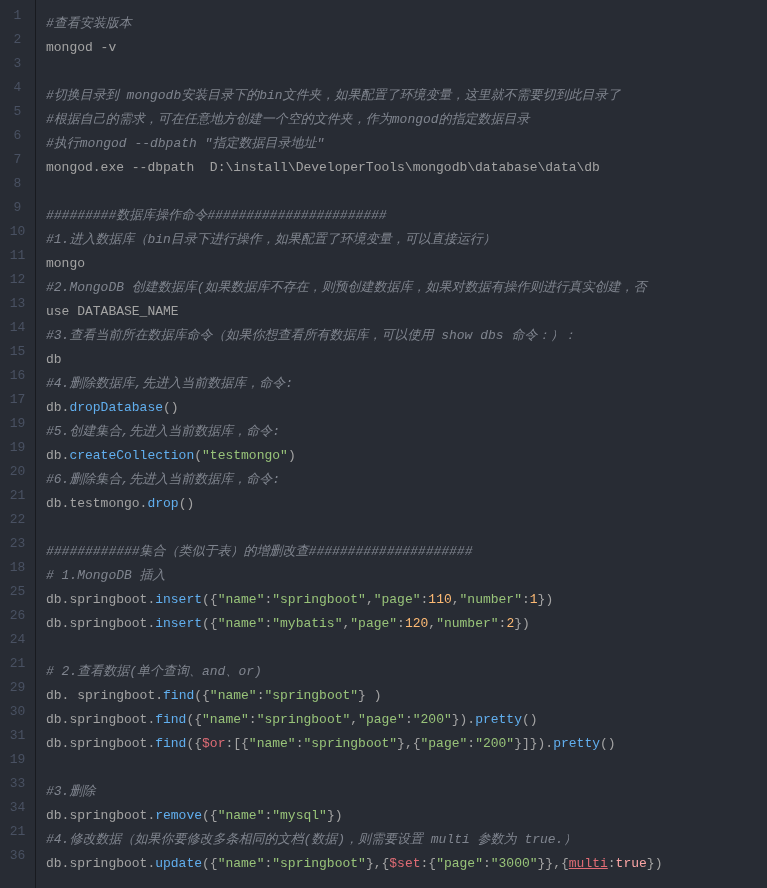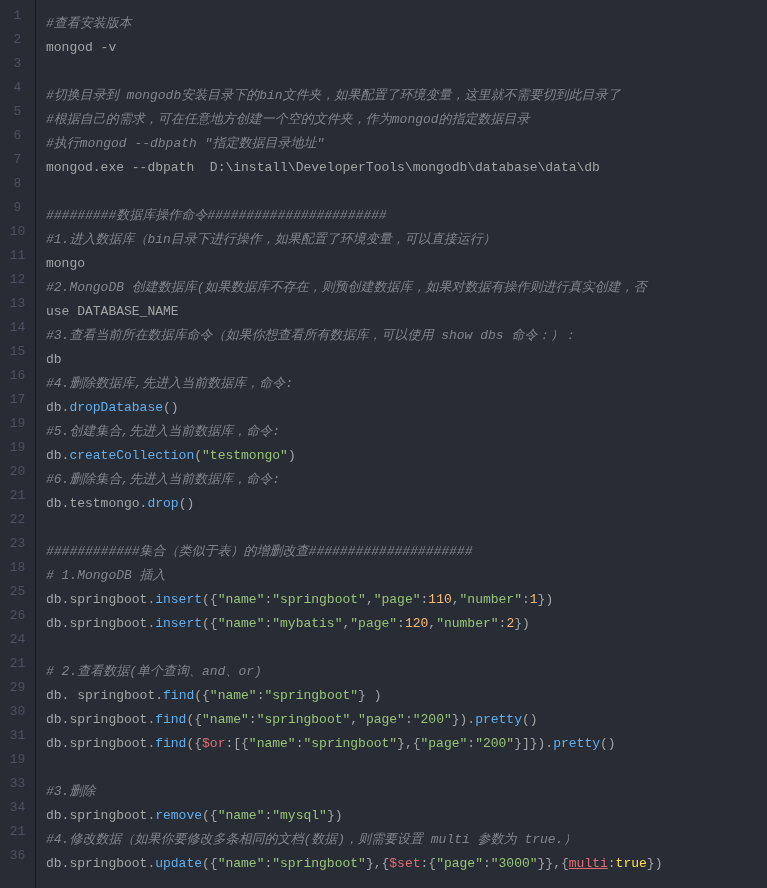--- a/index.html
+++ b/index.html
@@ -35,21 +35,21 @@
   padding-top: 12px;
   color: #abb2bf;
   white-space: pre;
   overflow: hidden;
   flex: 1;
 }
 .line { height: 24px; }
 .comment { color: #7f848e; font-style: italic; }
 .string { color: #98c379; }
 .num { color: #fdba74; }
-.bool { color: #fde047; }
+.bool { color: #fca5a5; }
 .func { color: #61afef; }
 .prop { color: #e06c75; text-decoration: underline; }
 .var { color: #e06c75; }
 .plain { color: #a3a3a3; }
 </style>
 </head>
 <body>
 
 <div class="editor">
   <div class="gutter">

